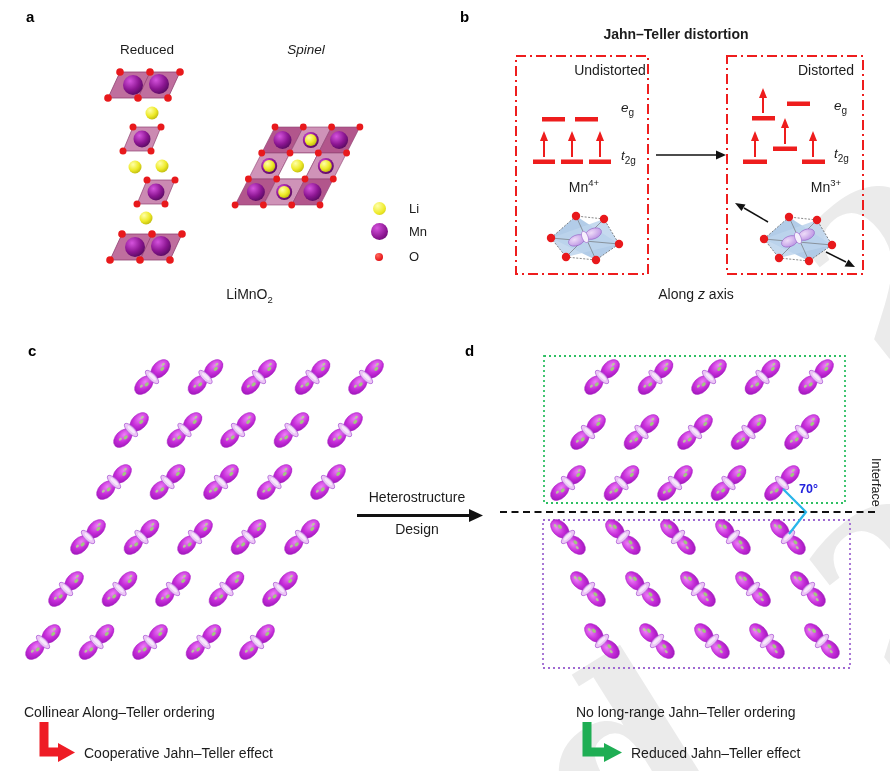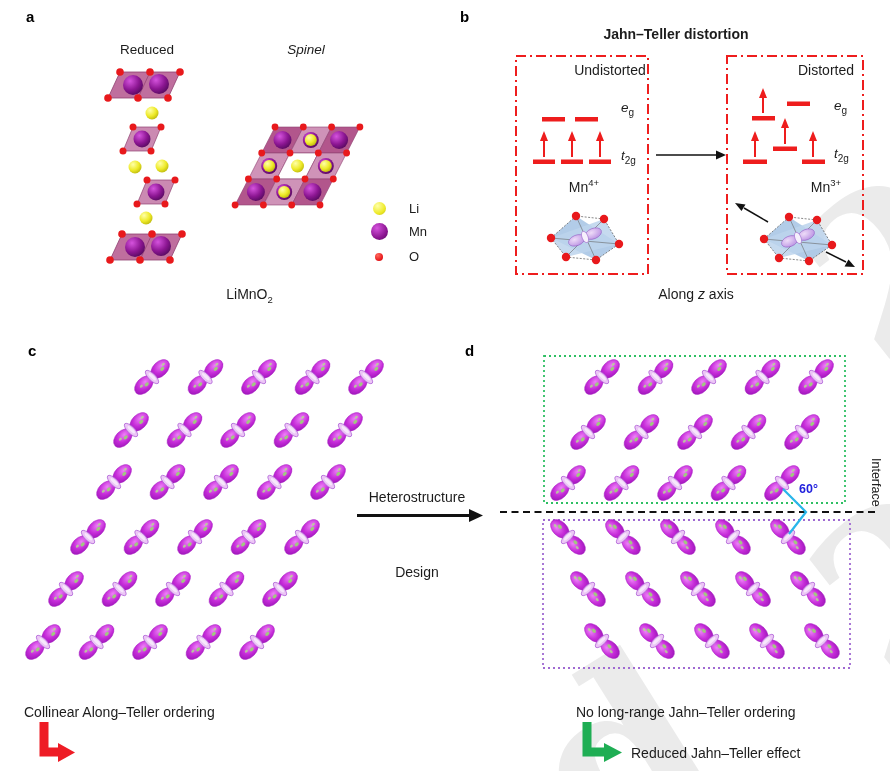--- a/index.html
+++ b/index.html
@@ -316,27 +316,28 @@
       <use href="#orb" xlink:href="#orb" transform="translate(150 642) rotate(45)"></use>
       <use href="#orb" xlink:href="#orb" transform="translate(203.5 642) rotate(45)"></use>
       <use href="#orb" xlink:href="#orb" transform="translate(257 642) rotate(45)"></use>
     </svg>
 
   <div class="abs cap" style="left:24px;top:704px;">Collinear Along–Teller ordering</div>
   <svg class="abs layer" style="left:34px;top:716px;" width="52" height="48" viewBox="0 0 52 48">
     <path d="M10,6 L10,36 L24,36" fill="none" stroke-width="9" stroke="#ee1c25"></path>
     <polygon points="24,27 41,36.5 24,46" fill="#ee1c25"></polygon>
   </svg>
+  <div class="abs cap" style="left:84px;top:745px;">Cooperative Jahn–Teller effect</div>
 
   <div class="abs cap ctr" style="left:417px;top:489px;">Heterostructure</div>
   <svg class="abs layer" style="left:355px;top:508px;" width="130" height="16" viewBox="0 0 130 16">
     <line x1="2" y1="7.5" x2="114" y2="7.5" stroke="#111" stroke-width="3"></line>
     <polygon points="114,1 114,14 128,7.5" fill="#111"></polygon>
   </svg>
-  <div class="abs cap ctr" style="left:417px;top:521px;margin-top:43px;">Design</div>
+  <div class="abs cap ctr" style="left:417px;top:521px;">Design</div>
 
   <div class="abs panel-label" style="left:465px;top:342px;">d</div>
 
   <svg class="abs layer" style="left:450px;top:330px;" width="440" height="345" viewBox="450 330 440 345">
     <rect x="544" y="356" width="301" height="147" fill="none" stroke-width="1.8" stroke-dasharray="2 3" stroke="#2ebf63"></rect>
     <rect x="543" y="520" width="307" height="148" fill="none" stroke-width="1.8" stroke-dasharray="2 3" stroke="#a06ad2"></rect>
     <g id="dGrid">
         <use href="#orb" xlink:href="#orb" transform="translate(602 377) rotate(45)"></use>
         <use href="#orb" xlink:href="#orb" transform="translate(655.5 377) rotate(45)"></use>
         <use href="#orb" xlink:href="#orb" transform="translate(709 377) rotate(45)"></use>
@@ -365,21 +366,21 @@
         <use href="#orb" xlink:href="#orb" transform="translate(602 641) rotate(-45)"></use>
         <use href="#orb" xlink:href="#orb" transform="translate(657 641) rotate(-45)"></use>
         <use href="#orb" xlink:href="#orb" transform="translate(712 641) rotate(-45)"></use>
         <use href="#orb" xlink:href="#orb" transform="translate(767 641) rotate(-45)"></use>
         <use href="#orb" xlink:href="#orb" transform="translate(822 641) rotate(-45)"></use>
       </g>
     <line x1="500" y1="512" x2="878" y2="512" stroke="#111" stroke-width="2.2" stroke-dasharray="7 4.5"></line>
     <polyline points="783,489 806,512 789,534" fill="none" stroke-width="2.2" stroke="#29b6ea"></polyline>
   </svg>
 
-  <div class="abs angle-lbl" style="left:799px;top:482px;">60°</div>
+  <div class="abs angle-lbl" style="left:799px;top:482px;">70°</div>
   <div class="abs vert" style="left:869px;top:458px;">Interface</div>
 
   <div class="abs cap" style="left:576px;top:704px;">No long-range Jahn–Teller ordering</div>
   <svg class="abs layer" style="left:576px;top:716px;" width="56" height="48" viewBox="0 0 56 48">
     <path d="M11,6 L11,36 L28,36" fill="none" stroke-width="9" stroke="#1fae54"></path>
     <polygon points="28,27 46,36.5 28,46" fill="#1fae54"></polygon>
   </svg>
   <div class="abs cap" style="left:631px;top:745px;text-align:right;">Reduced Jahn–Teller effect</div>
 
 </div>

